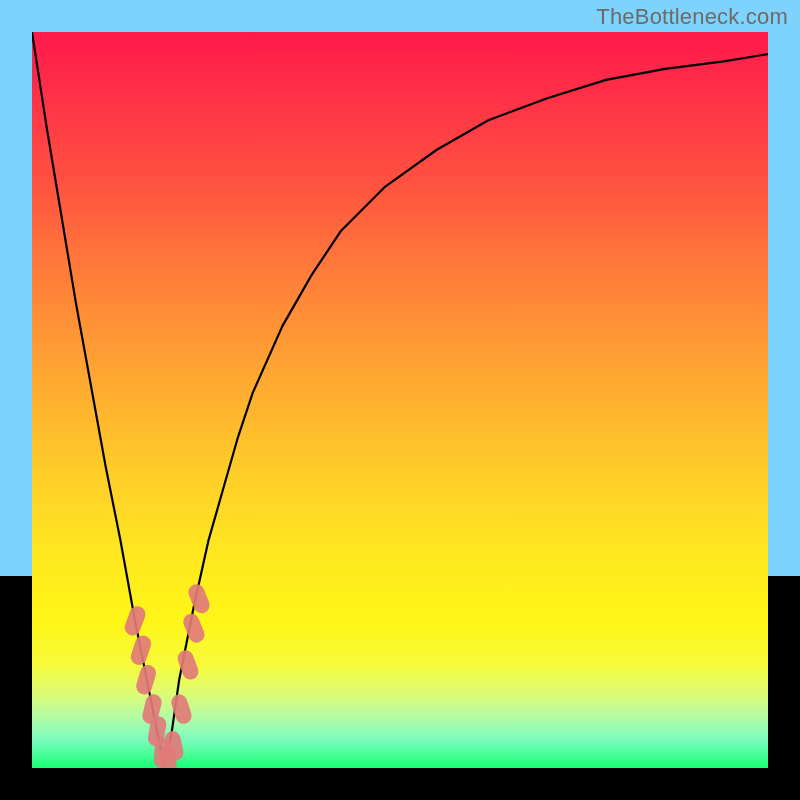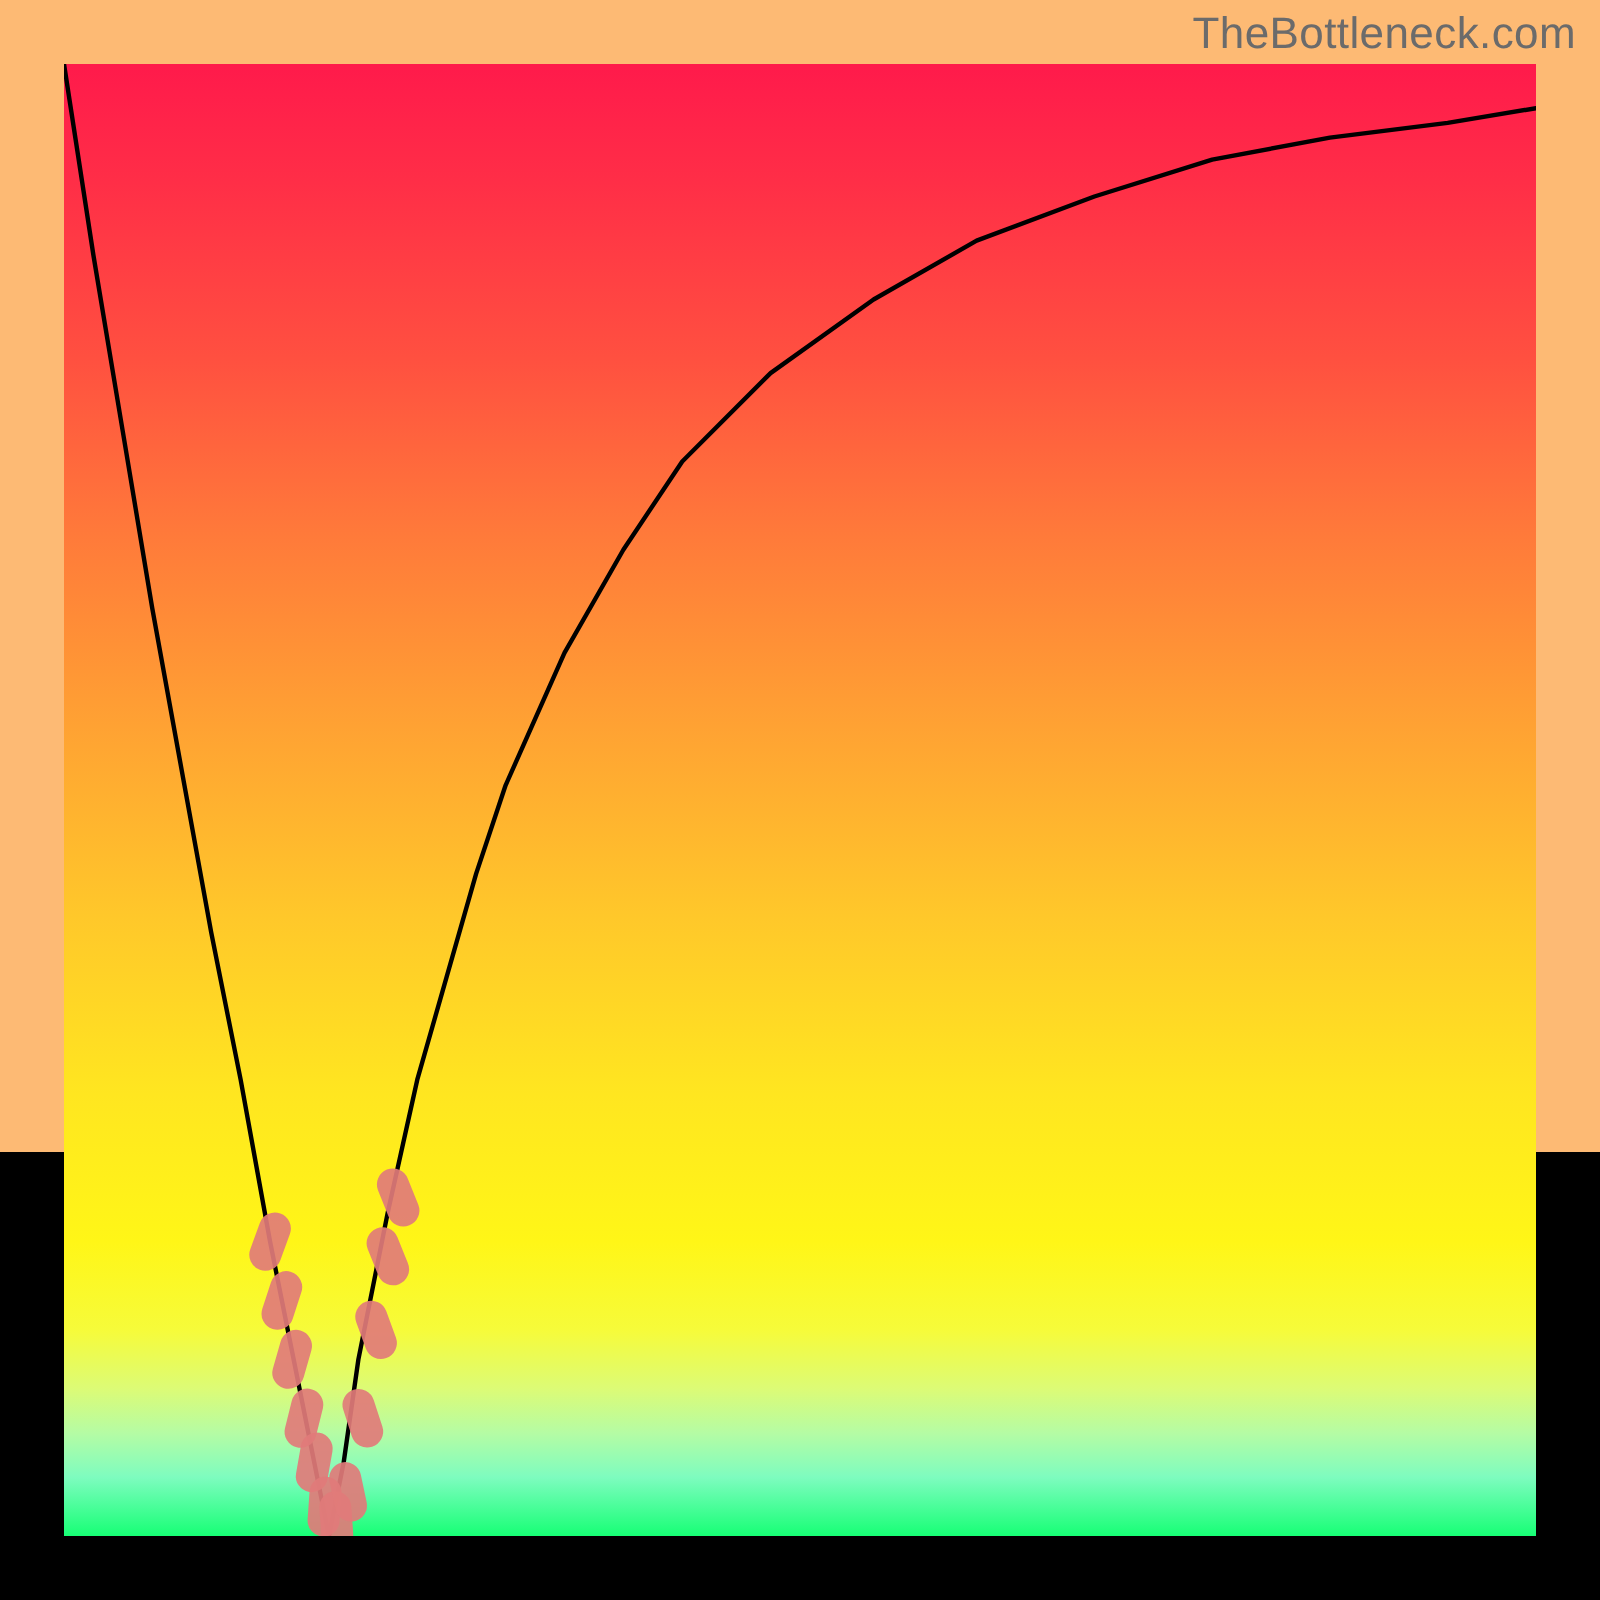--- a/index.html
+++ b/index.html
@@ -8,21 +8,21 @@
     width: 800px;
     height: 800px;
     overflow: hidden;
     background: #000;
     font-family: Arial, Helvetica, sans-serif;
   }
   .outer {
     position: relative;
     width: 800px;
     height: 576px;
-    background: #fdba74;
+    background: #7dd3fc;
   }
   .plot-area {
     position: absolute;
     left: 32px;
     top: 32px;
     width: 736px;
     height: 736px;
     overflow: hidden;
   }
   .gradient {

